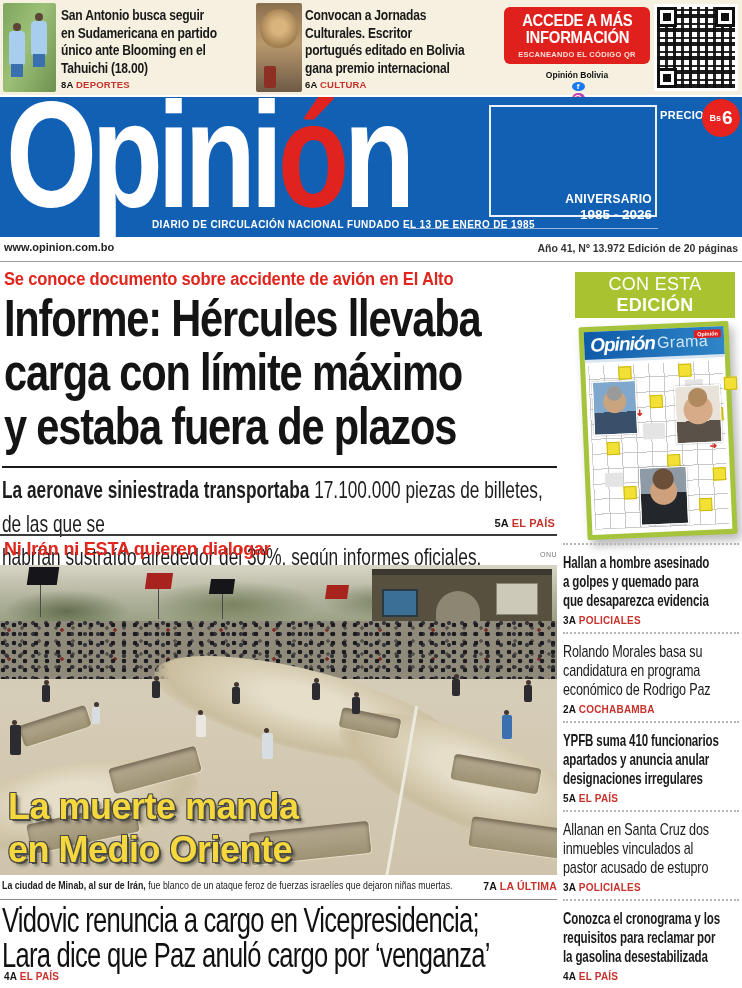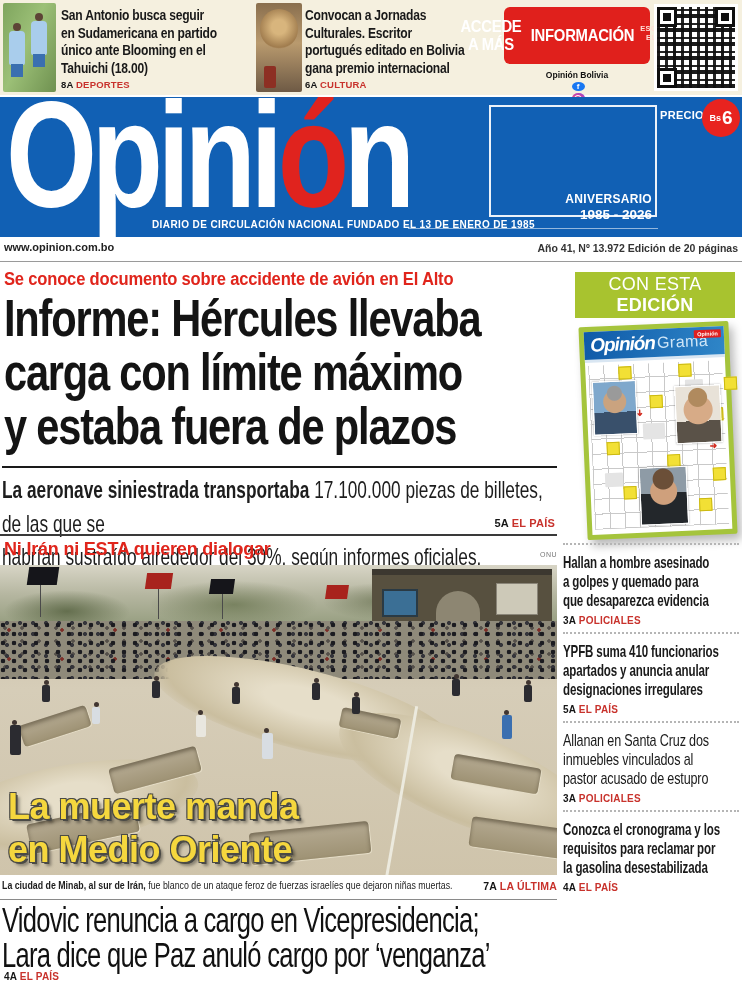--- a/index.html
+++ b/index.html
@@ -27,21 +27,21 @@
     background:radial-gradient(circle at 50% 45%, #d8b57d 25%, #a07c4e 70%, transparent 75%); }
   .culture::after { content:""; position:absolute; left:8px; bottom:4px; width:12px; height:22px; background:#8d2f23; border-radius:2px; }
   .tz-text { top:6px; font-weight:700; font-size:15.5px; line-height:1.13; letter-spacing:-.3px; color:#191919; }
   .tz-text .cond { transform:scaleX(.78); width:128%; }
   .tag { font-weight:700; letter-spacing:.2px; }
   .tag .pg { color:#151515; }
   .tag .sec { color:#c8322c; }
   .tz-tag { font-size:9.5px; margin-top:4px; }
 
   .qr-promo { left:504px; top:7px; width:146px; height:57px; background:#e0201c; border-radius:6px;
-    display:flex; align-items:center; justify-content:center; text-align:center; }
+    display:flex; flex-direction:column; align-items:center; justify-content:center; text-align:center; }
   .qr-promo .l1 { color:#fff; font-weight:800; font-size:16.5px; line-height:1.05; letter-spacing:-.3px; transform:scaleX(.9); }
   .qr-promo .l3 { color:#ffdfd8; font-weight:700; font-size:7.5px; letter-spacing:.3px; margin-top:4px; }
   .social-row { left:503px; top:70px; width:150px; height:18px; display:flex; align-items:center; gap:2px;flex-direction:column; }
   .social-row .brand { font-size:8.5px; font-weight:800; color:#111; margin-right:2px; white-space:nowrap; }
   .sic { width:13px; height:13px; border-radius:50%; color:#fff; font-size:8px; font-weight:700;
     display:inline-flex; align-items:center; justify-content:center; }
   .ic-fb { background:#1877f2; } .ic-fb::before{content:"f";}
   .ic-ig { background:radial-gradient(circle at 30% 110%, #fdc468, #df4996 55%, #7b3fe4); } .ic-ig::before{content:"◎"; font-size:9px;}
   .ic-x  { background:#000; } .ic-x::before{content:"X"; font-size:7.5px;}
   .ic-tt { background:#111; } .ic-tt::before{content:"♪";}
@@ -384,20 +384,29 @@
     <div class="story">
       <div class="hl b cond preline">Hallan a hombre asesinado
 a golpes y quemado para
 que desaparezca evidencia</div>
       <div class="tag st-tag">
         <span class="pg">3A</span>
         <span class="sec">POLICIALES</span>
       </div>
     </div>
     <div class="story">
+      <div class="hl l cond preline">Rolando Morales basa su
+candidatura en programa
+económico de Rodrigo Paz</div>
+      <div class="tag st-tag">
+        <span class="pg">2A</span>
+        <span class="sec">COCHABAMBA</span>
+      </div>
+    </div>
+    <div class="story">
       <div class="hl b cond preline">YPFB suma 410 funcionarios
 apartados y anuncia anular
 designaciones irregulares</div>
       <div class="tag st-tag">
         <span class="pg">5A</span>
         <span class="sec">EL PAÍS</span>
       </div>
     </div>
     <div class="story">
       <div class="hl l cond preline">Allanan en Santa Cruz dos

